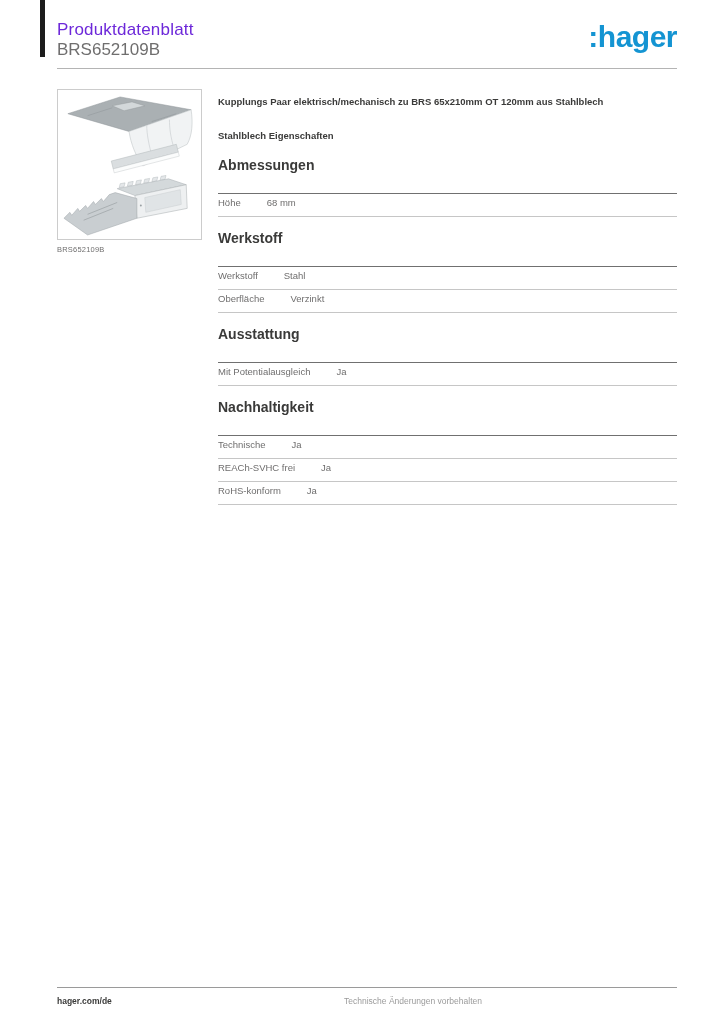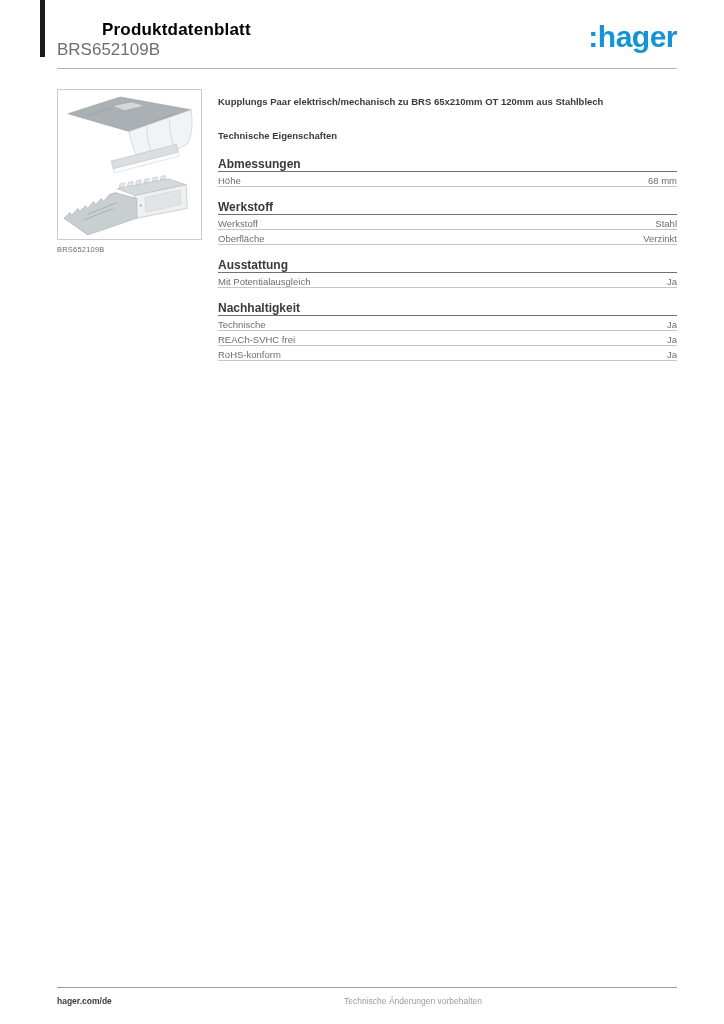--- a/index.html
+++ b/index.html
@@ -13,23 +13,22 @@
     overflow: hidden;
   }
   .crop-mark {
     position: absolute;
     left: 40px; top: 0;
     width: 5px; height: 57px;
     background: #1c1c1c;
   }
   .header-block { position: absolute; left: 57px; top: 20px; }
   .doc-title {
-    font-size: 17px; font-weight: bold; color: #000000; line-height: 20px;
+    font-size: 17px; font-weight: normal; color: #6d28d9; line-height: 20px;
     letter-spacing: 0.2px;
-    margin-left: 45px;
   }
   .doc-subtitle { font-size: 17px; color: #6f6e6e; line-height: 19px; }
   .logo {
     position: absolute; right: 47px; top: 21px;
     font-size: 30px; font-weight: bold; color: #1494d2;
     line-height: 32px; letter-spacing: -0.5px;
   }
   .header-rule {
     position: absolute; left: 57px; top: 68px;
     width: 620px; height: 1px; background: #b4b4b4;
@@ -48,28 +47,28 @@
     font-size: 9.5px; font-weight: bold; color: #3a3a39; line-height: 12px;
   }
   .tech-heading {
     margin-top: 22px;
     font-size: 9.5px; font-weight: bold; color: #3a3a39; line-height: 12px;
   }
   .tables { margin-top: 15px; }
   .spec-table { margin-top: 13px; }
   .spec-table:first-child { margin-top: 0; }
   .spec-header {
-    font-size: 12px; font-weight: bold; color: #3a3a39;
-    padding-bottom: 0;
+    font-size: 14px; font-weight: bold; color: #3a3a39;
+    padding-bottom: 20px;
     border-bottom: 1px solid #707070;
   }
   .spec-row {
-    display: flex; justify-content: space-between; align-items: flex-end;
+    display: flex; align-items: flex-end;
     font-size: 9.5px; color: #6f6e6e;
-    padding: 3px 0 0 0;
+    padding: 3px 0 8px 0;
     border-bottom: 1px solid #c6c6c6;
     line-height: 11px;
   }
   .spec-row .lbl { text-align: left; }
   .spec-row .val { text-align: right; margin-left: 26px; }
   .footer-rule {
     position: absolute; left: 57px; top: 987px;
     width: 620px; height: 1px; background: #9a9a9a;
   }
   .footer {
@@ -127,21 +126,21 @@
       <path d="M6,130 L12,124 L14,127 L20,120 L22,123 L28,117 L30,120 L36,113 L38,116 L44,110 L46,113 L52,106 L58,104 L80,110 L80,130 L30,147 Z" fill="#c9ced1" stroke="#a0a6a9" stroke-width="0.5"></path>
       <line x1="30" y1="126" x2="60" y2="114" stroke="#9aa0a3" stroke-width="0.7"></line>
       <line x1="26" y1="132" x2="56" y2="120" stroke="#9aa0a3" stroke-width="0.7"></line>
       <circle cx="84" cy="117" r="1" fill="#9aa0a3"></circle>
     </svg>
   </div>
   <div class="image-caption">BRS652109B</div>
 
   <div class="content">
     <div class="product-title">Kupplungs Paar elektrisch/mechanisch zu BRS 65x210mm OT 120mm aus Stahlblech</div>
-    <div class="tech-heading">Technische Eigenschaften</div>
+    <div class="tech-heading">Stahlblech Eigenschaften</div>
     <div class="tables">
         <div class="spec-table">
           <div class="spec-header">Abmessungen</div>
           <div class="spec-row">
             <span class="lbl">Höhe</span>
             <span class="val">68 mm</span>
           </div>
         </div>
         <div class="spec-table">
           <div class="spec-header">Werkstoff</div>

